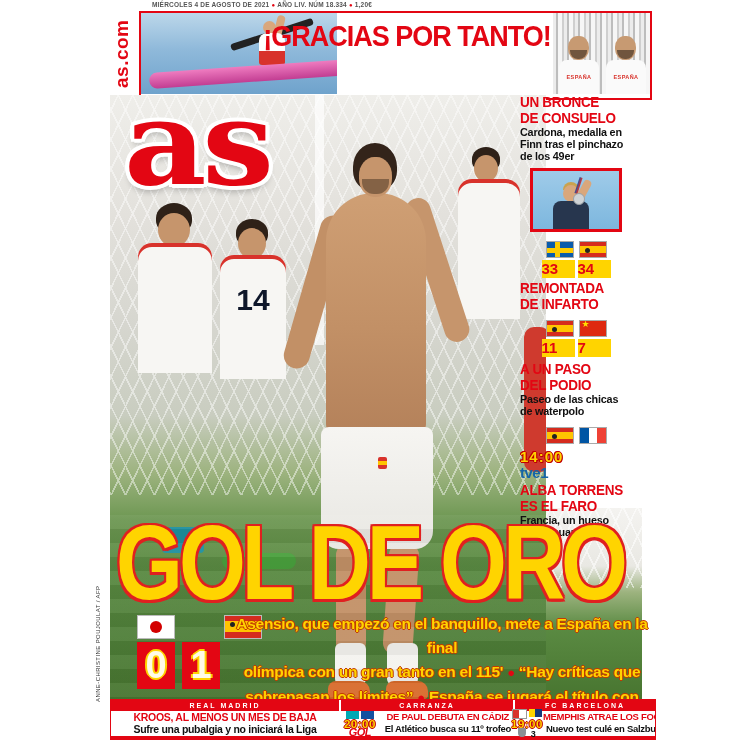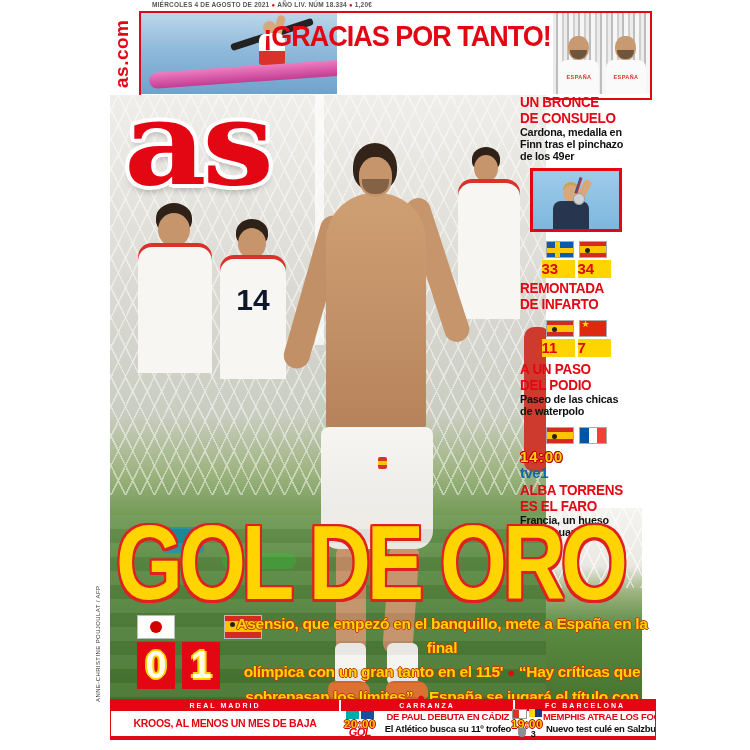--- a/index.html
+++ b/index.html
@@ -320,20 +320,21 @@
   
   <div class="abs" id="strip">
     <div id="strip-head">
       <div id="sh1">REAL MADRID</div>
       <div id="sh2">CARRANZA</div>
       <div id="sh3">FC BARCELONA</div>
     </div>
     <div id="strip-body">
       <div class="scol" id="sc1">
         <div class="hl">KROOS, AL MENOS UN MES DE BAJA</div>
+        <div class="sub">Sufre una pubalgia y no iniciará la Liga</div>
       </div>
       <div class="scol" id="sc2">
         <div class="media">
           <div class="logos">
               <span class="mini mini-vamos"></span>
               <span class="mini mini-mplus"></span>
             </div>
           <div class="mtime">20:00</div>
           <div class="mchan">GOL</div>
         </div>

